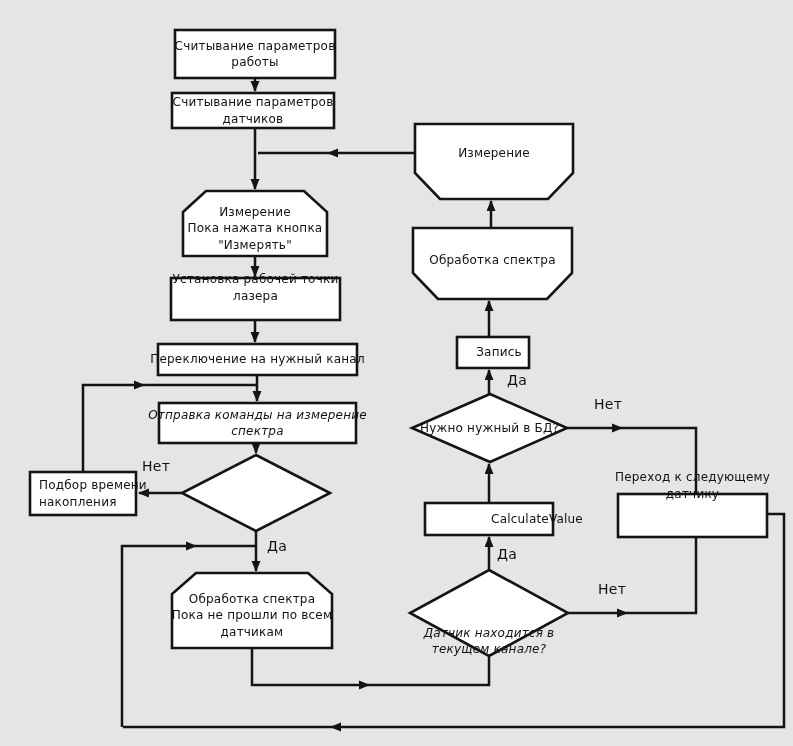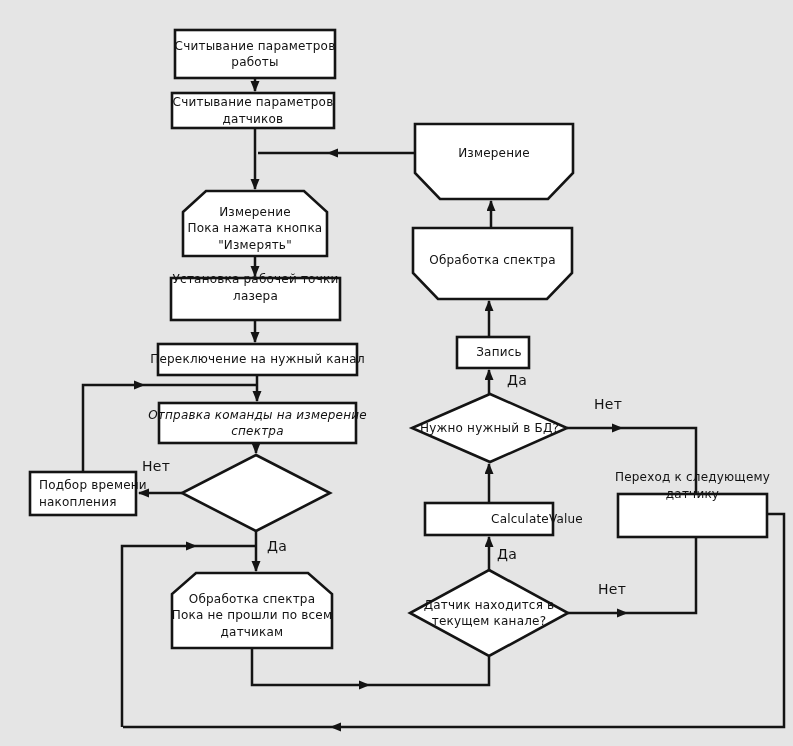--- a/index.html
+++ b/index.html
@@ -107,21 +107,21 @@
   <div class="node-label pad-top" style="left:172px;top:573px;width:160px;height:75px;">Обработка спектра
 Пока не прошли по всем
 датчикам</div>
   <div class="node-label pad-bottom" style="left:415px;top:124px;width:158px;height:75px;">Измерение</div>
   <div class="node-label pad-bottom-sm" style="left:413px;top:228px;width:159px;height:71px;">Обработка спектра</div>
   <div class="node-label" style="left:457px;top:337px;width:84px;height:31px;">Запись</div>
   <div class="node-label" style="left:412px;top:394px;width:155px;height:68px;">Нужно нужный в БД?</div>
   <div class="node-label" style="left:425px;top:503px;width:144px;height:32px;margin-left:40px;">CalculateValue</div>
   <div class="node-label" style="left:618px;top:464px;width:149px;height:43px;">Переход к следующему
 датчику</div>
-  <div class="node-label" style="left:410px;top:570px;width:158px;height:86px;">Датчик находится в
+  <div class="node-label" style="left:410px;top:598px;width:158px;height:86px;font-style:italic;">Датчик находится в
 текущем канале?</div>
 
   <div class="branch-label" style="left:138px;top:458px;width:36px;">Нет</div>
   <div class="branch-label" style="left:262px;top:538px;width:30px;">Да</div>
   <div class="branch-label" style="left:502px;top:372px;width:30px;">Да</div>
   <div class="branch-label" style="left:590px;top:396px;width:36px;">Нет</div>
   <div class="branch-label" style="left:492px;top:546px;width:30px;">Да</div>
   <div class="branch-label" style="left:594px;top:581px;width:36px;">Нет</div>
 
 </div>

